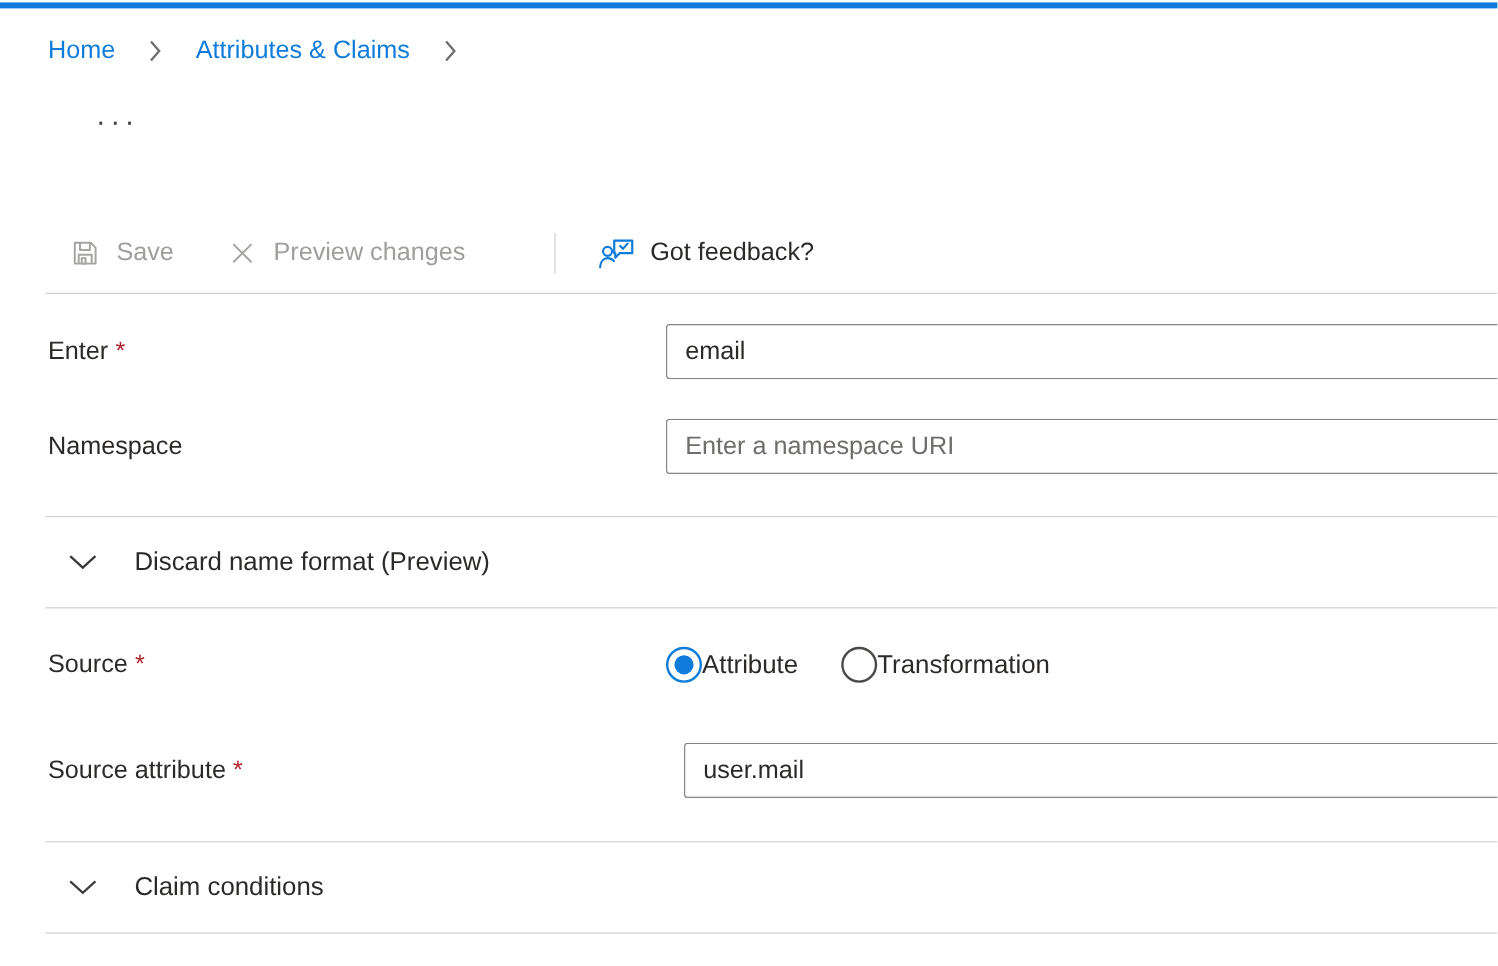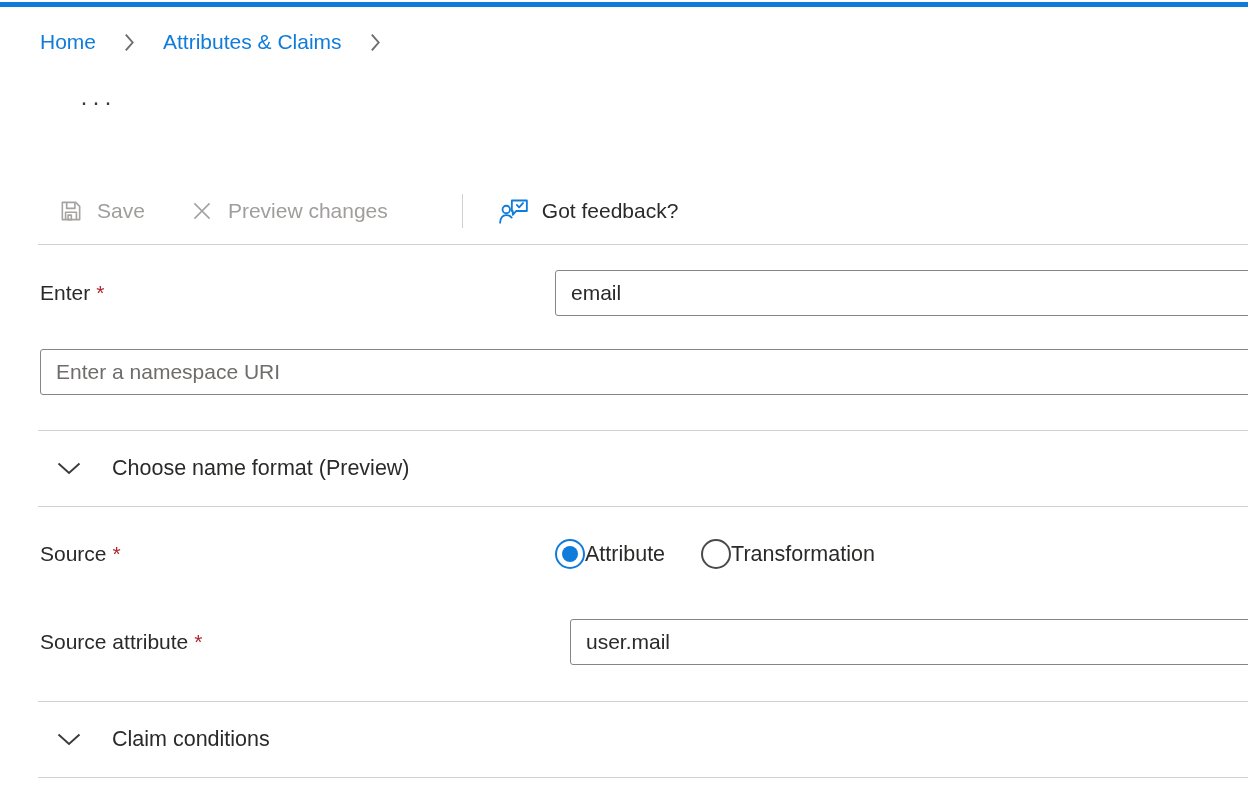--- a/index.html
+++ b/index.html
@@ -128,34 +128,37 @@
 <div class="form-row row-name">
   <div class="field-label">
     <span>Enter</span><span class="req">*</span>
   </div>
   <div class="field-cell">
     <input class="txt-input" type="text" value="email" style="">
   </div>
 </div>
 
 <div class="form-row row-namespace">
+  <div class="field-label">
+    <span>Namespace</span>
+  </div>
   <div class="field-cell">
     <input class="txt-input" type="text" placeholder="Enter a namespace URI" style="">
   </div>
 </div>
 
 <hr class="hr hr-after-namespace">
 
 <div class="section-header">
   <span class="section-chevron">
     <svg width="24" height="13" viewBox="0 0 24 13">
         <polyline points="1.5,1.5 12,11 22.5,1.5" fill="none" stroke="#3b3a39" stroke-width="1.9"></polyline>
       </svg>
   </span>
-  <span class="section-label">Choose name format (Preview)</span>
+  <span class="section-label">Discard name format (Preview)</span>
 </div>
 
 <hr class="hr">
 
 <div class="form-row row-source">
   <div class="field-label">
     <span>Source</span><span class="req">*</span>
   </div>
   <div class="radio-group">
     <div class="radio-option selected">

